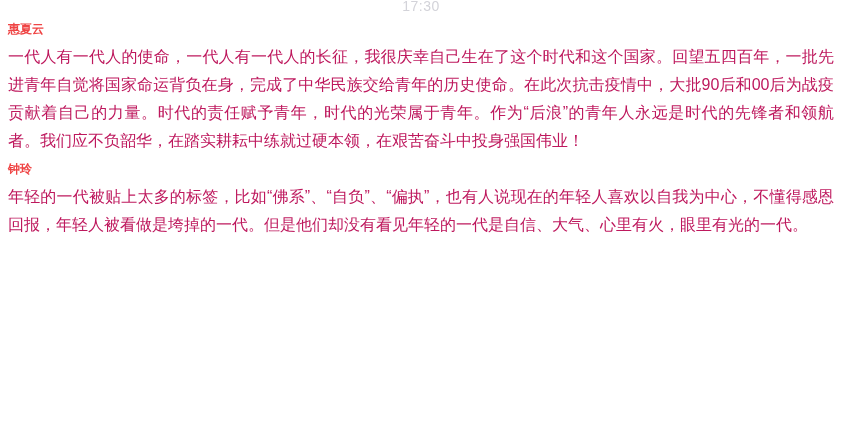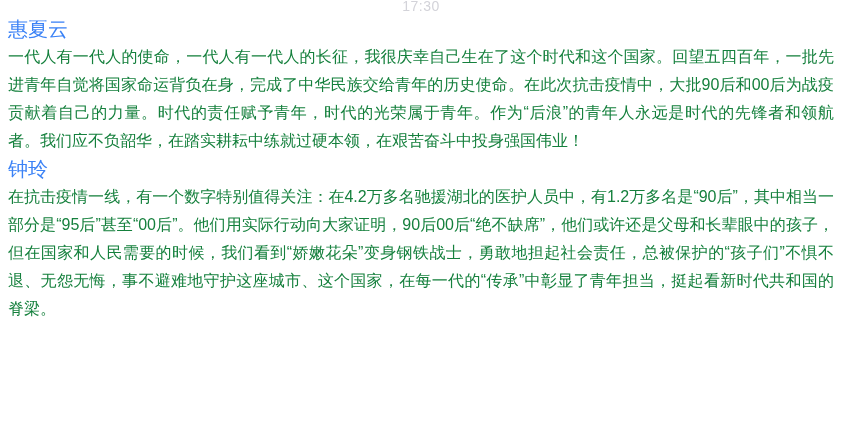--- a/index.html
+++ b/index.html
@@ -17,46 +17,46 @@
   }
   .timestamp {
     text-align: center;
     color: #d3d3d9;
     font-size: 14px;
     line-height: 17px;
     margin-top: -2px;
     letter-spacing: 0.5px;
   }
   .sender {
-    color: #3b82f6;
-    font-weight: normal;
-    font-size: 20px;
+    color: #ef4444;
+    font-weight: bold;
+    font-size: 12px;
     line-height: 28px;
     display: inline-block;
     cursor: pointer;
   }
   .msg-para {
-    color: #15803d;
+    color: #be185d;
     font-size: 16px;
     line-height: 28px;
     text-align: justify;
     text-justify: inter-ideograph;
   }
 </style>
 </head>
 <body>
 
 <div class="chat-pane">
 
   <div class="timestamp">17:30</div>
 
   <div class="message-group">
     <span class="sender">惠夏云</span>
     <div class="msg-para">一代人有一代人的使命，一代人有一代人的长征，我很庆幸自己生在了这个时代和这个国家。回望五四百年，一批先进青年自觉将国家命运背负在身，完成了中华民族交给青年的历史使命。在此次抗击疫情中，大批90后和00后为战疫贡献着自己的力量。时代的责任赋予青年，时代的光荣属于青年。作为“后浪”的青年人永远是时代的先锋者和领航者。我们应不负韶华，在踏实耕耘中练就过硬本领，在艰苦奋斗中投身强国伟业！</div>
   </div>
 
   <div class="message-group">
     <span class="sender">钟玲</span>
-    <div class="msg-para">在抗击疫情一线，有一个数字特别值得关注：在4.2万多名驰援湖北的医护人员中，有1.2万多名是“90后”，其中相当一部分是“95后”甚至“00后”。他们用实际行动向大家证明，90后00后“绝不缺席”，他们或许还是父母和长辈眼中的孩子，但在国家和人民需要的时候，我们看到“娇嫩花朵”变身钢铁战士，勇敢地担起社会责任，总被保护的“孩子们”不惧不退、无怨无悔，事不避难地守护这座城市、这个国家，在每一代的“传承”中彰显了青年担当，挺起看新时代共和国的脊梁。</div>
+    <div class="msg-para">年轻的一代被贴上太多的标签，比如“佛系”、“自负”、“偏执”，也有人说现在的年轻人喜欢以自我为中心，不懂得感恩回报，年轻人被看做是垮掉的一代。但是他们却没有看见年轻的一代是自信、大气、心里有火，眼里有光的一代。</div>
     
   </div>
 
 </div>
 
 </body></html>

